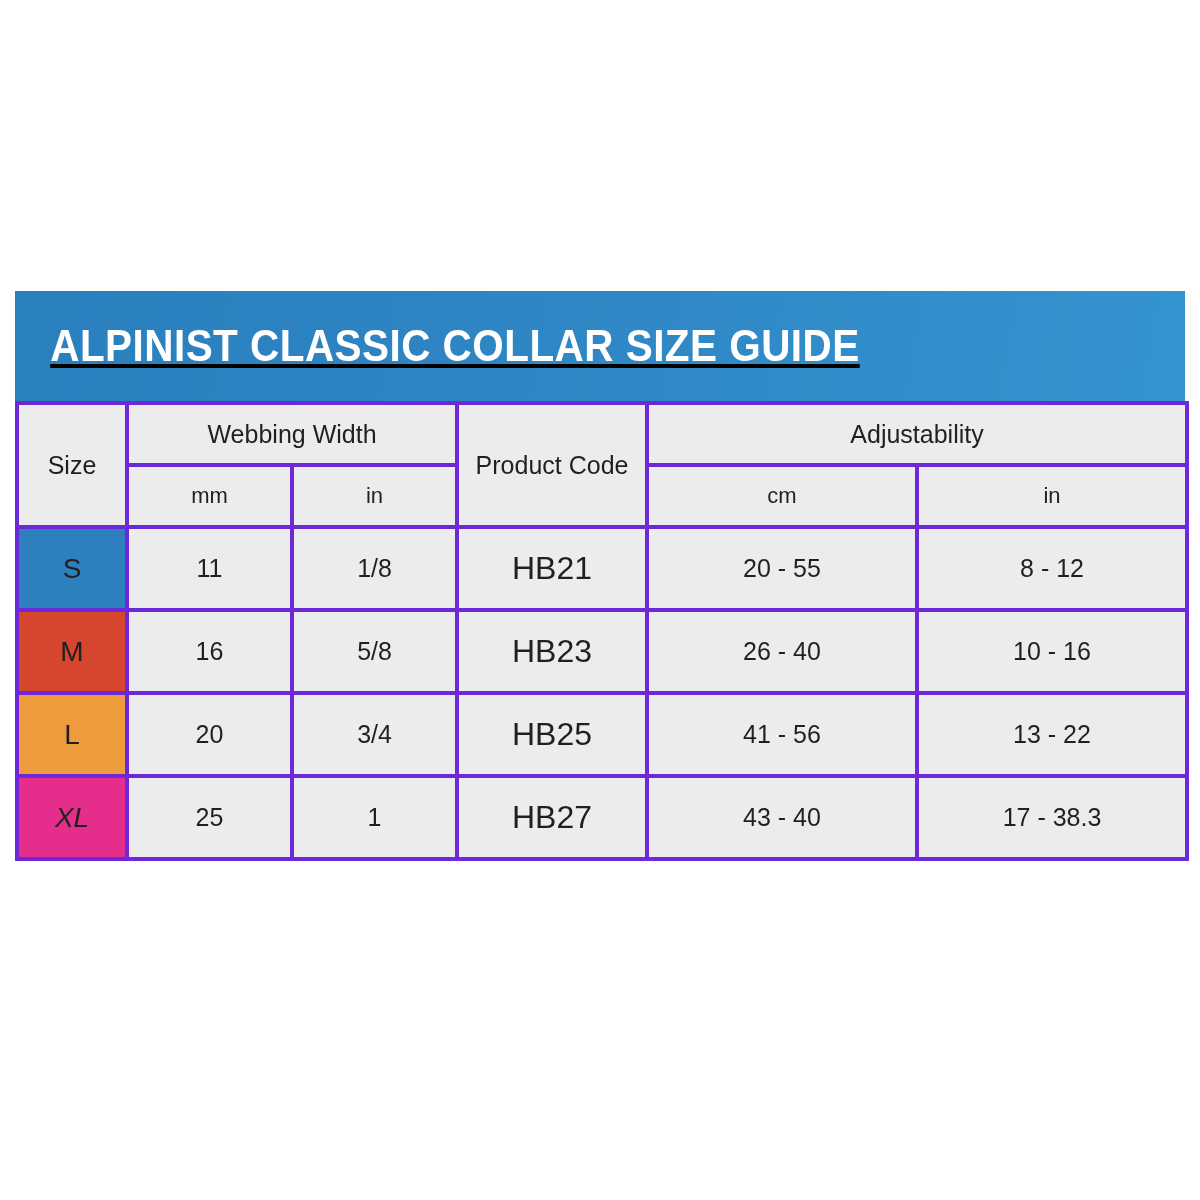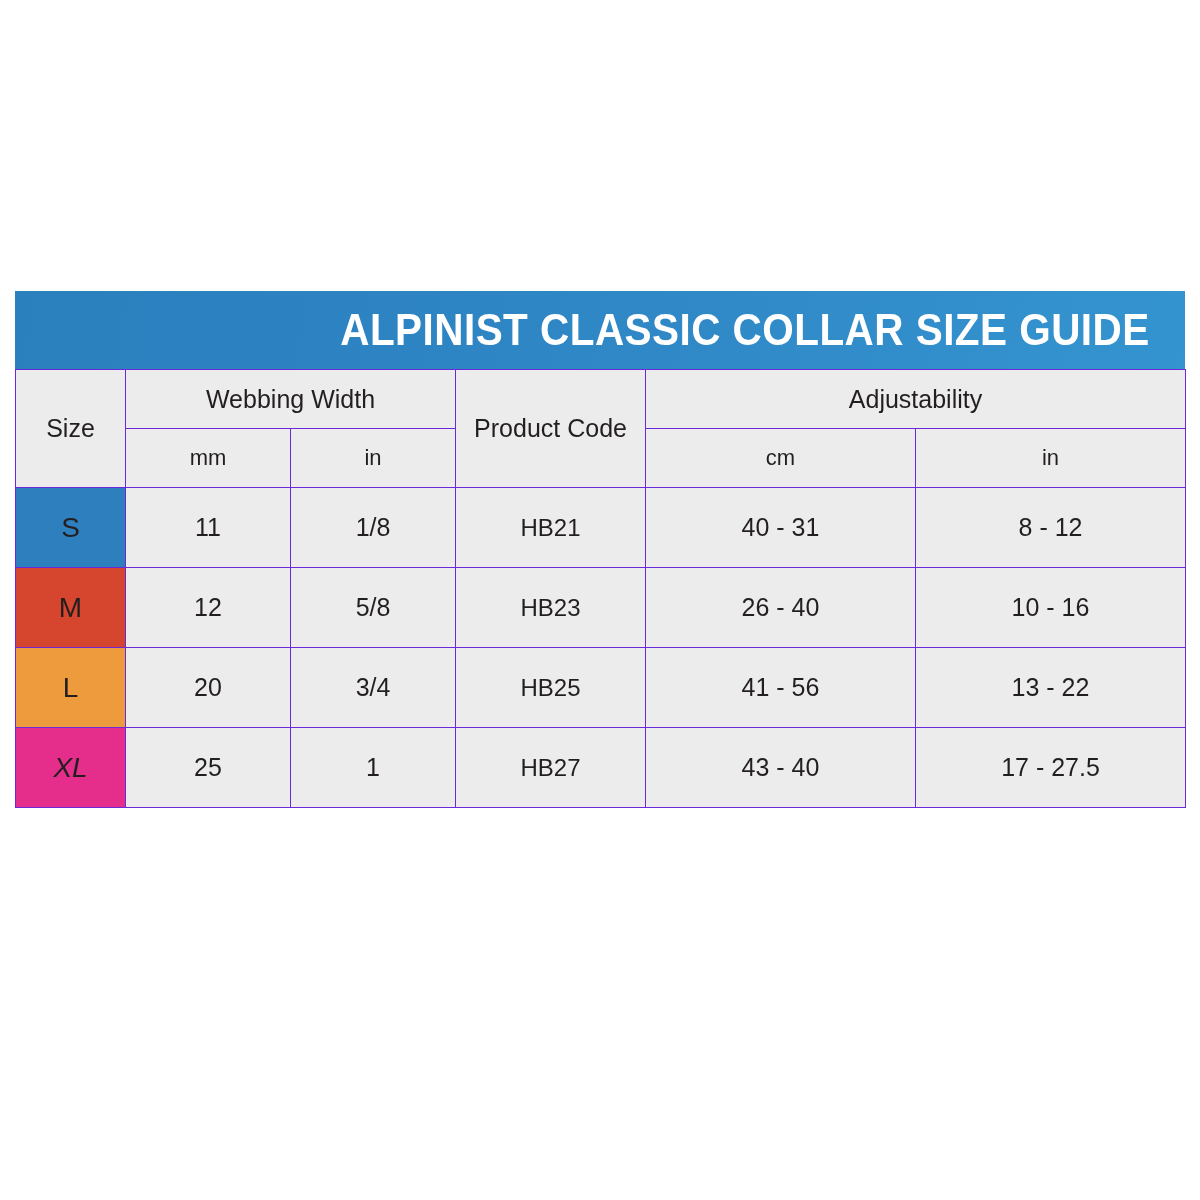--- a/index.html
+++ b/index.html
@@ -20,44 +20,45 @@
 
   .size-guide {
     position: absolute;
     left: 15px;
     top: 291px;
     width: 1170px;
   }
 
   
   .title-bar {
-    height: 78px;
+    height: 110px;
     background: linear-gradient(100deg, #2a7fbd 0%, #2f86c4 45%, #3494cf 100%);
     display: flex;
     align-items: center;
-    justify-content: flex-end;
+    justify-content: flex-start;
+    text-decoration: underline;
   }
   .title-bar .title-text {
     color: #ffffff;
     font-size: 44px;
     font-weight: bold;
     letter-spacing: 0.5px;
     text-transform: uppercase;
     transform: scaleX(0.92);
     font-family: "Liberation Sans", sans-serif;
   }
 
   
   table.guide {
     border-collapse: collapse;
     width: 1170px;
     table-layout: fixed;
   }
   table.guide td, table.guide th {
-    border: 1px solid #6d28d9;
+    border: 4px solid #6d28d9;
     background: #ececec;
     text-align: center;
     vertical-align: middle;
     font-weight: normal;
     color: #231f20;
     font-family: "Liberation Sans", sans-serif;
   }
 
   .hdr {
     font-size: 25px;
@@ -81,21 +82,21 @@
   .size-s  { background: #2e7fbd !important; }
   .size-m  { background: #d6452e !important; }
   .size-l  { background: #ed9b3c !important; }
   .size-xl { background: #e52e8b !important; font-style: italic; }
 
   .val {
     font-size: 25px;
     color: #231f20;
   }
   .code {
-    font-size: 24px;
+    font-size: 32px;
     font-weight: bold;
     color: #231f20;
   }
 
   col.c-size { width: 110px; }
   col.c-mm   { width: 165px; }
   col.c-in   { width: 165px; }
   col.c-code { width: 190px; }
   col.c-cm   { width: 270px; }
   col.c-adjin{ width: 270px; }
@@ -133,44 +134,44 @@
           <th class="sub-hdr">cm</th>
           <th class="sub-hdr">in</th>
         </tr>
       </thead>
       <tbody>
         <tr>
           <td class="size-cell size-s">S</td>
           <td class="val">11</td>
           <td class="val">1/8</td>
           <td class="code">HB21</td>
-          <td class="val">40 - 31</td>
+          <td class="val">20 - 55</td>
           <td class="val">8 - 12</td>
         </tr>
         <tr>
           <td class="size-cell size-m">M</td>
-          <td class="val">12</td>
+          <td class="val">16</td>
           <td class="val">5/8</td>
           <td class="code">HB23</td>
           <td class="val">26 - 40</td>
           <td class="val">10 - 16</td>
         </tr>
         <tr>
           <td class="size-cell size-l">L</td>
           <td class="val">20</td>
           <td class="val">3/4</td>
           <td class="code">HB25</td>
           <td class="val">41 - 56</td>
           <td class="val">13 - 22</td>
         </tr>
         <tr>
           <td class="size-cell size-xl">XL</td>
           <td class="val">25</td>
           <td class="val">1</td>
           <td class="code">HB27</td>
           <td class="val">43 - 40</td>
-          <td class="val">17 - 27.5</td>
+          <td class="val">17 - 38.3</td>
         </tr>
       </tbody>
     </table>
 
   </div>
 </div>
 
 </body></html>

